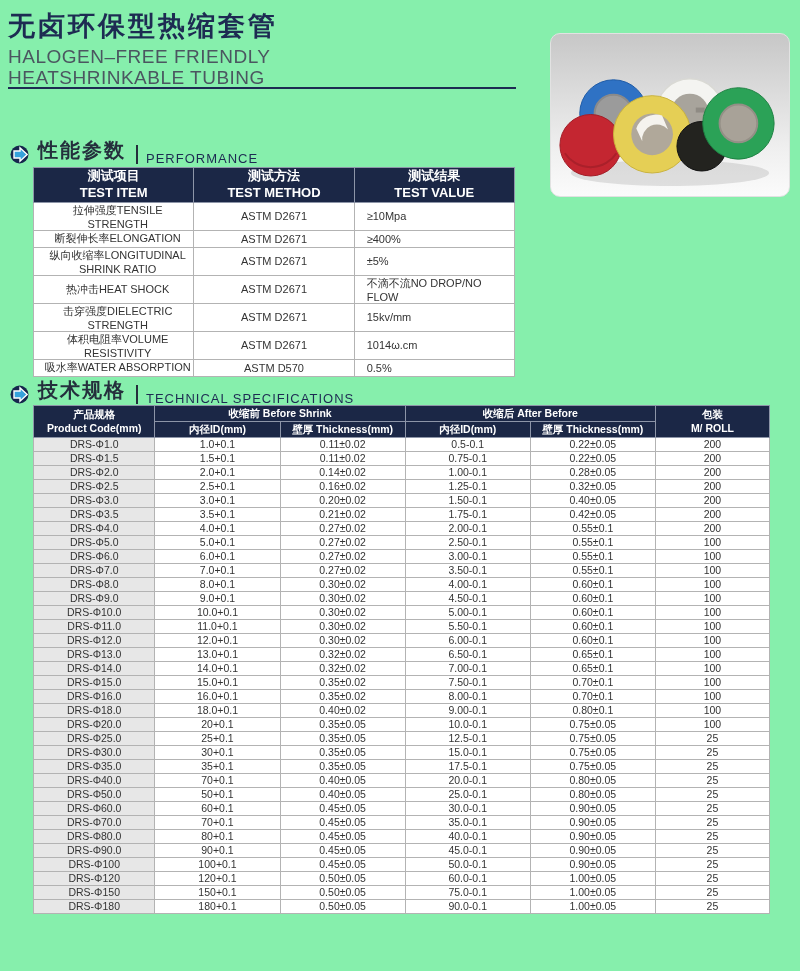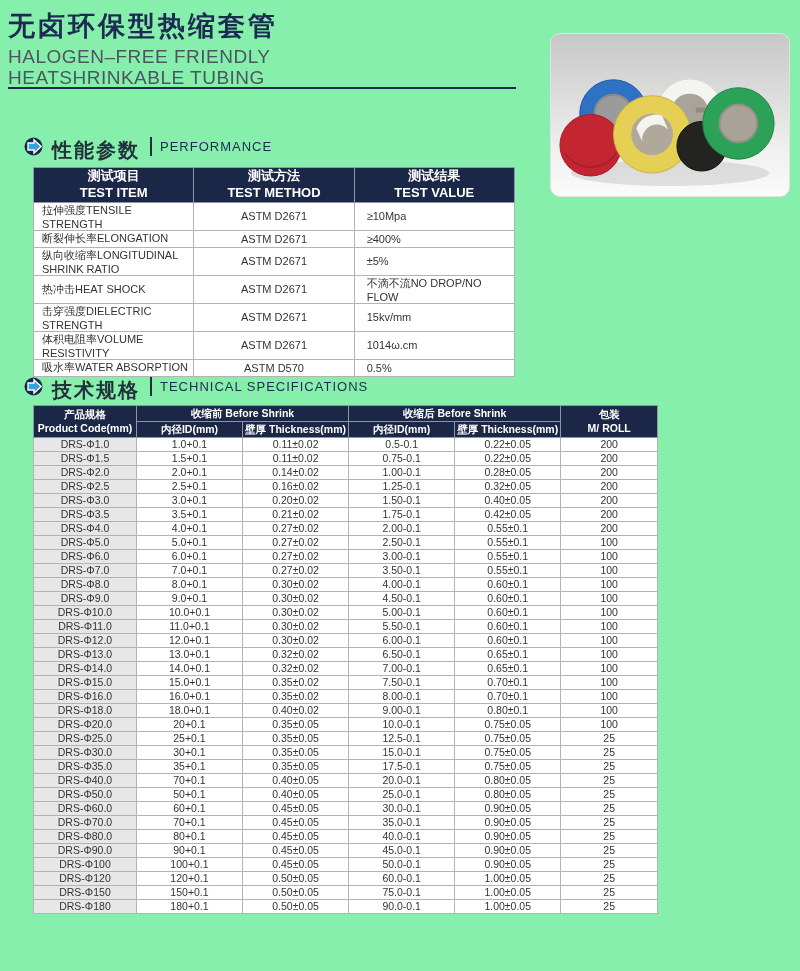--- a/index.html
+++ b/index.html
@@ -23,46 +23,46 @@
   
   .photo {
     position:absolute; left:550px; top:33px; width:240px; height:164px;
     border-radius:10px; border:1px solid #e2e2e2;
     background:linear-gradient(#c7c7c7, #efefef 70%, #fbfbfb);
     overflow:hidden;
   }
   .photo svg { display:block; width:100%; height:100%; }
 
   
-  .section-head { position:absolute; left:24px; display:flex; align-items:flex-start; }
+  .section-head { position:absolute; left:10px; display:flex; align-items:flex-end; }
   .section-head .icon { width:19px; height:19px; margin-right:9px; }
   .section-head .cn { font-size:20px; font-weight:bold; color:#242f3c; letter-spacing:2px; }
   .section-head .bar { width:2px; height:19px; background:#242f3c; margin:0 8px 0 10px; }
   .section-head .en { font-size:13px; font-weight:normal; color:#1d2b52; letter-spacing:1px; position:relative; top:2px; }
   #perf-head { top:137px; }
   #spec-head { top:377px; }
 
   
   table { border-collapse:collapse; table-layout:fixed; }
   th {
     background:#1b2746; color:#fff; font-weight:bold;
     border:1px solid #8d95a8; text-align:center; vertical-align:middle;
   }
   td { border:1px solid #b3b3b3; color:#333; background:#fff; vertical-align:middle; }
 
   
   #perf-table { position:absolute; left:33px; top:167px; width:482px; }
   #perf-table th { height:34px; font-size:13px; line-height:1.3; }
   #perf-table td { height:17px; font-size:11px; }
-  #perf-table td.c1 { text-align:left; padding-left:8px; width:42%;margin-top:45px; }
+  #perf-table td.c1 { text-align:center; padding-left:8px; width:42%;margin-top:45px; }
   #perf-table td.c2 { text-align:center; width:26%; }
   #perf-table td.c3 { text-align:left; padding-left:12px; width:32%; }
 
   
-  #spec-table { position:absolute; left:33px; top:405px; width:625px; }
+  #spec-table { position:absolute; left:33px; top:405px; width:737px; }
   #spec-table th { font-size:10.5px; height:16px; line-height:1.25; }
   #spec-table td { height:14px; font-size:10.5px; text-align:center; line-height:1; }
   #spec-table td.c0 { background:#e7e7e7; }
   .w-code { width:16.5%; } .w-mid { width:17%; } .w-roll { width:15.5%; }
 </style>
 </head>
 <body>
 
 <div class="page">
 
@@ -197,21 +197,21 @@
   </div>
 
   <table id="spec-table">
     <thead>
       <tr>
         <th rowspan="2" class="w-code">
           <div>产品规格</div>
           <div>Product Code(mm)</div>
         </th>
         <th colspan="2">收缩前 Before Shrink</th>
-        <th colspan="2">收缩后 Before Shrink</th>
+        <th colspan="2">收缩后 After Before</th>
         <th rowspan="2" class="w-roll">
           <div>包装</div>
           <div>M/ ROLL</div>
         </th>
       </tr>
       <tr>
         <th class="w-mid">内径ID(mm)</th>
         <th class="w-mid">壁厚 Thickness(mm)</th>
         <th class="w-mid">内径ID(mm)</th>
         <th class="w-mid">壁厚 Thickness(mm)</th>

